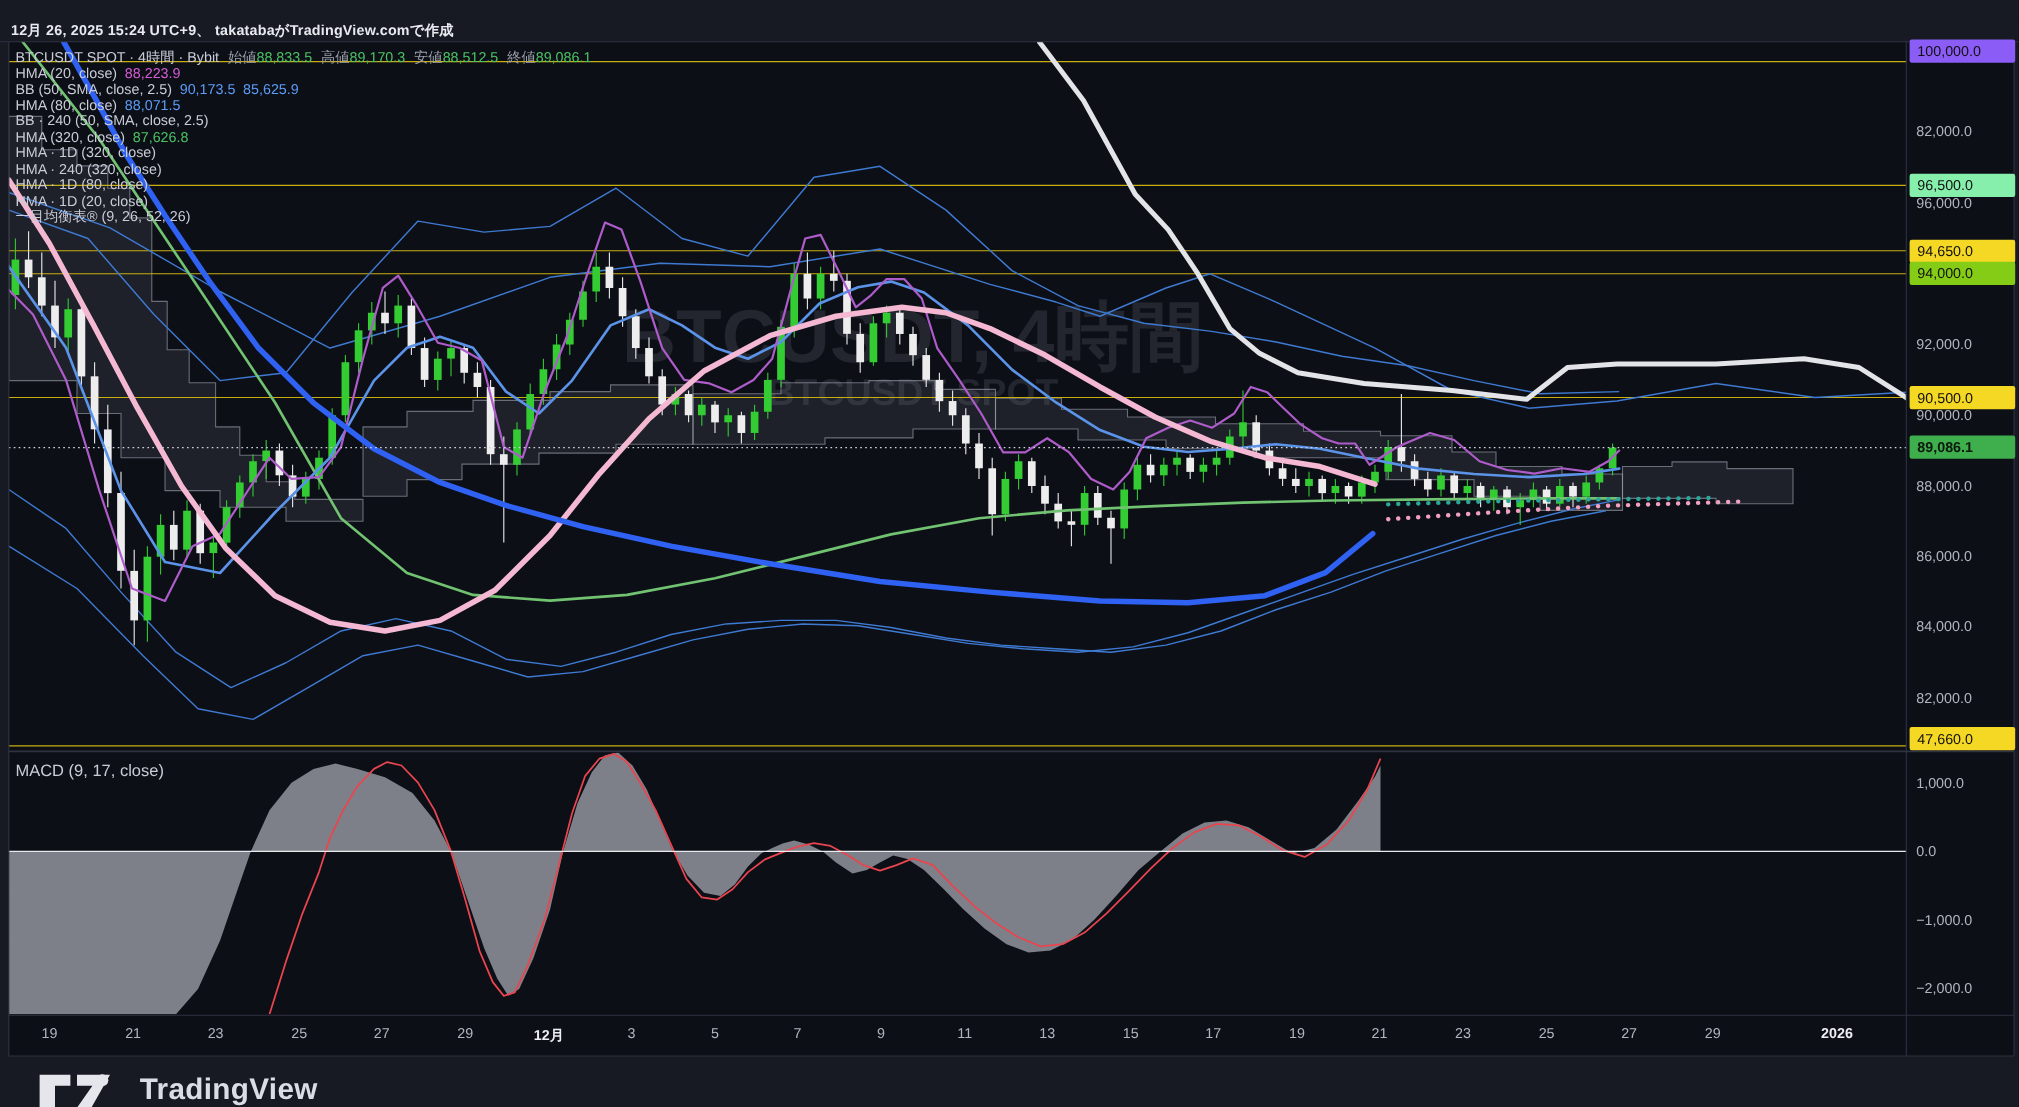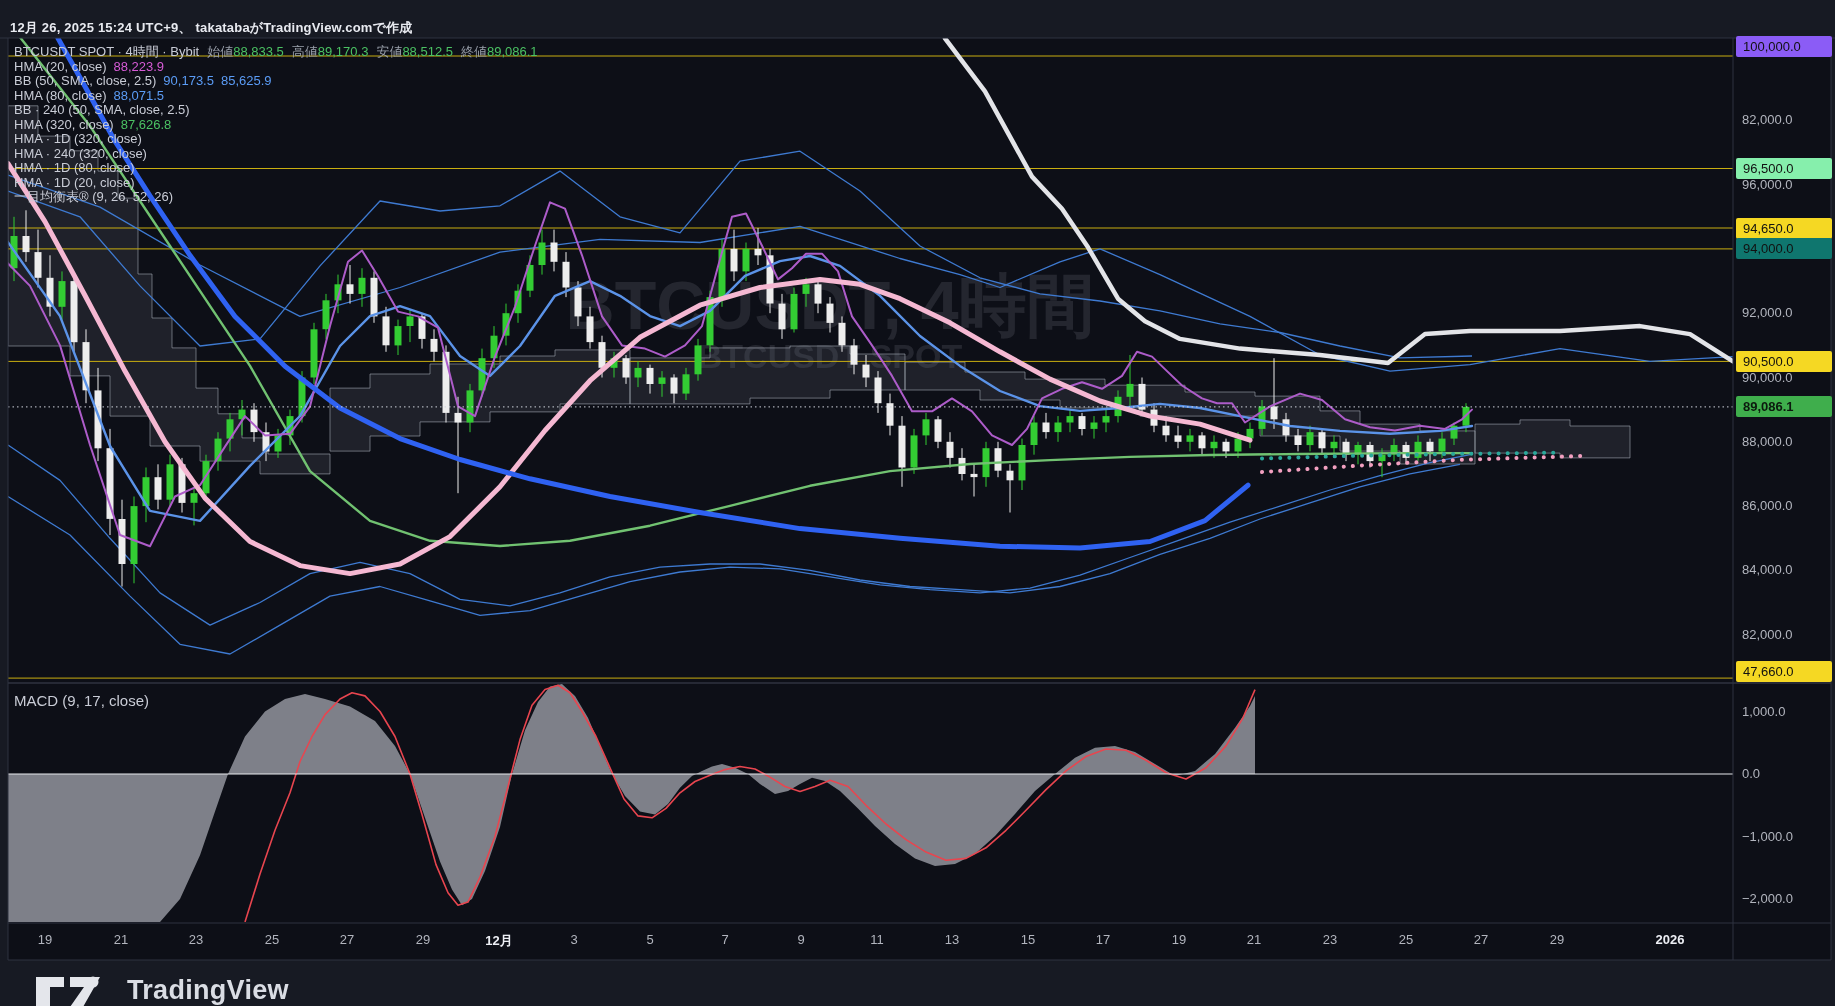--- a/index.html
+++ b/index.html
@@ -352,21 +352,21 @@
       <div class="px-label" style="top:482px">86,000.0</div>
       <div class="px-label" style="top:546px">84,000.0</div>
       <div class="px-label" style="top:611px">82,000.0</div>
       <div class="px-label" style="top:688px">1,000.0</div>
       <div class="px-label" style="top:750px">0.0</div>
       <div class="px-label" style="top:813px">−1,000.0</div>
       <div class="px-label" style="top:875px">−2,000.0</div>
       <div class="px-box" style="top:20px;background:#8b5cf6;color:#111111">100,000.0</div>
       <div class="px-box" style="top:142px;background:#86efac;color:#111111">96,500.0</div>
       <div class="px-box" style="top:202px;background:#f5d823;color:#111111">94,650.0</div>
-      <div class="px-box" style="top:222px;background:#0f766e;color:#111111">94,000.0</div>
+      <div class="px-box" style="top:222px;background:#84cc16;color:#111111">94,000.0</div>
       <div class="px-box" style="top:335px;background:#f5d823;color:#111111">90,500.0</div>
       <div class="px-box" style="top:645px;background:#f5d823;color:#111111">47,660.0</div>
       <div class="px-box" style="top:380px;background:#3fae4c;color:#0c1a0e;font-weight:700">89,086.1</div>
     </div>
   <div id="time-axis">
       <div class="t-tick" style="left:45px">19</div>
       <div class="t-tick" style="left:121px">21</div>
       <div class="t-tick" style="left:196px">23</div>
       <div class="t-tick" style="left:272px">25</div>
       <div class="t-tick" style="left:347px">27</div>

